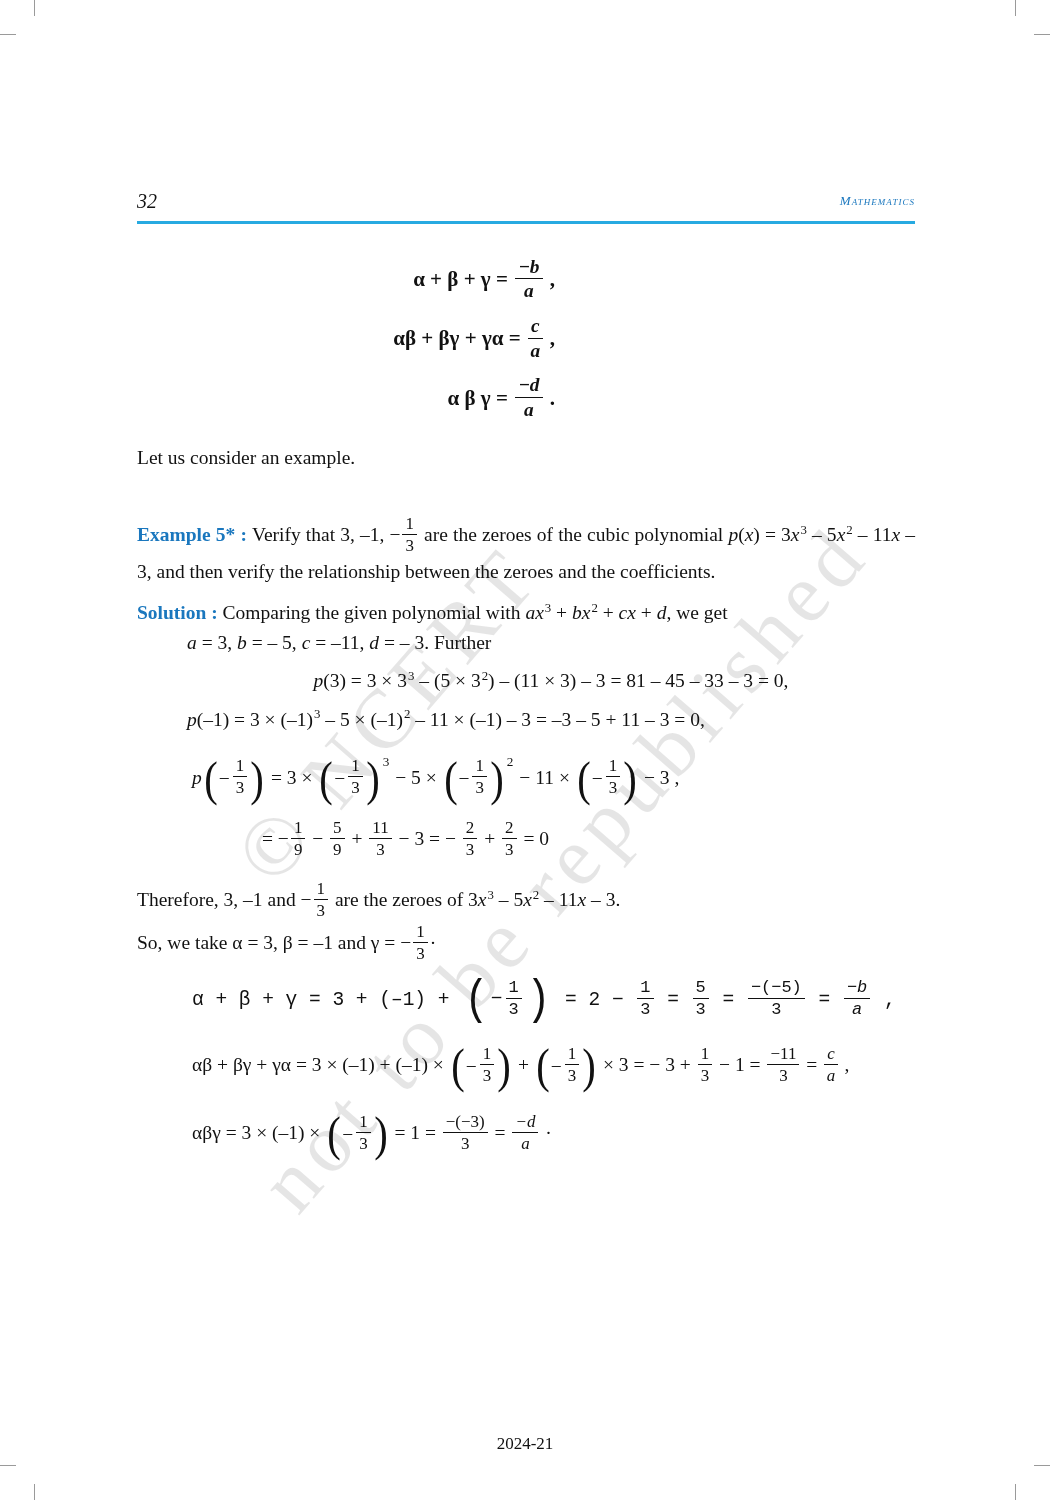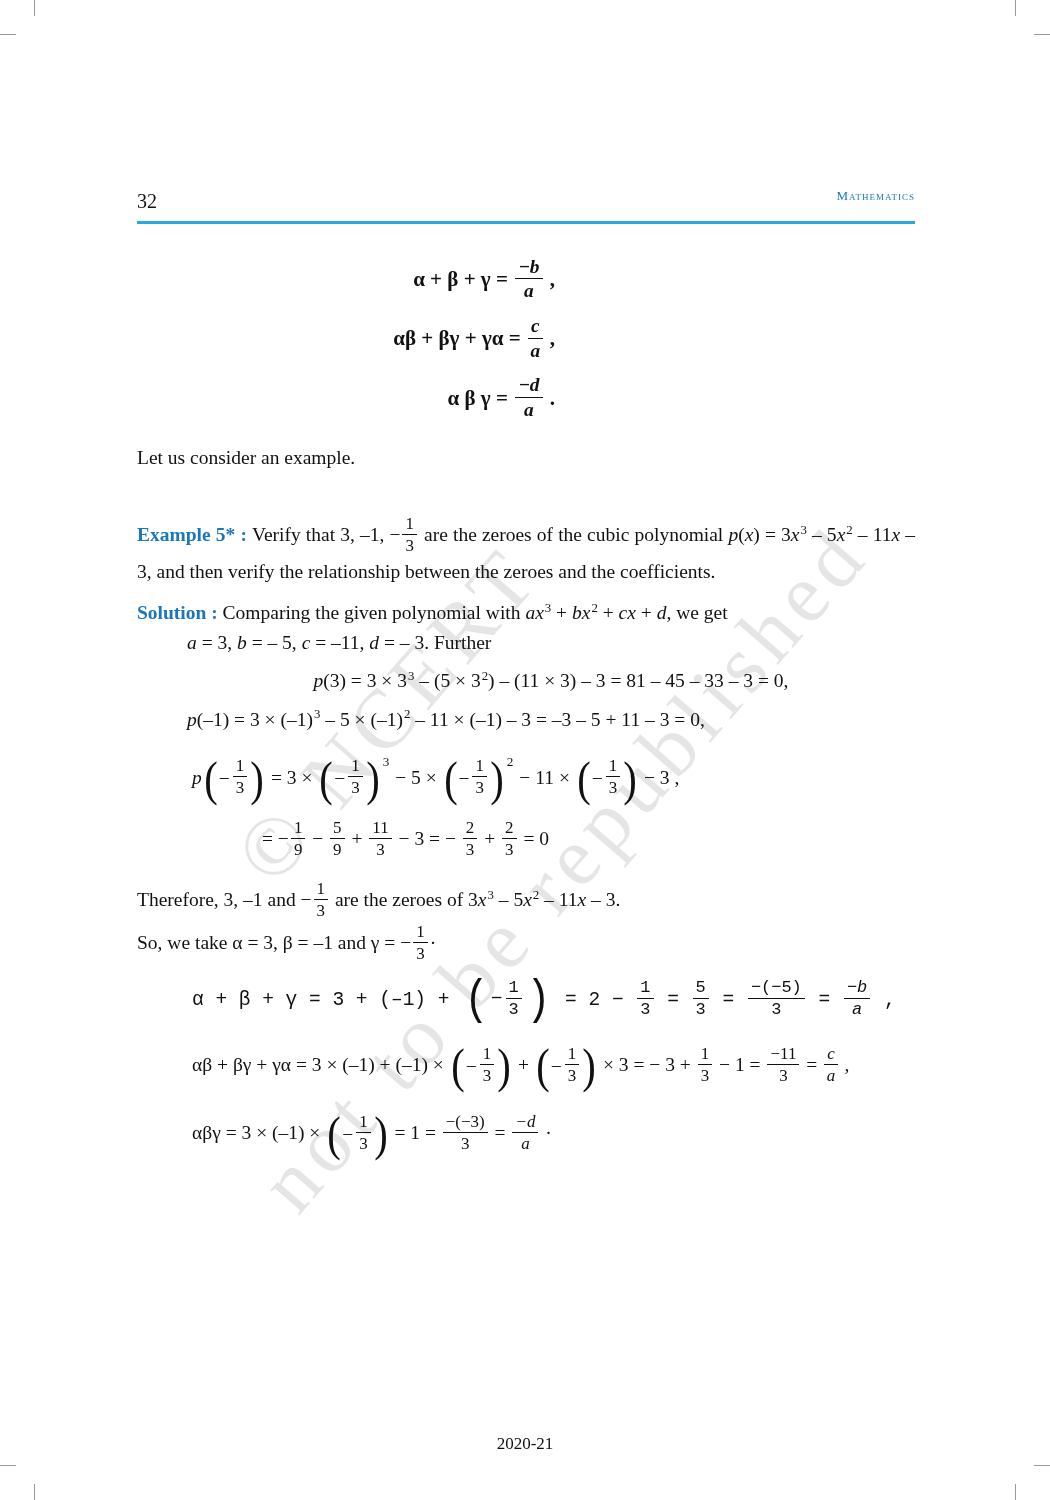--- a/index.html
+++ b/index.html
@@ -24,21 +24,21 @@
 
   
   .watermark{position:absolute;left:0;top:0;width:1050px;height:1500px;
     display:flex;flex-direction:column;align-items:center;justify-content:center;
     transform:rotate(-49deg);transform-origin:52% 55%;pointer-events:none;}
   .watermark .wm-line{font-size:84px;letter-spacing:8px;color:var(--wm);white-space:nowrap;line-height:1;}
   .watermark .wm-line + .wm-line{margin-top:150px;}
 
   
   .content{position:relative;width:778px;margin:0 0 0 137px;padding-top:186px;font-size:19.5px;line-height:1.5;}
-  .header-row{display:flex;justify-content:space-between;align-items:flex-start;}
+  .header-row{display:flex;justify-content:space-between;align-items:center;font-style:italic;}
   .page-number{font-size:20px;}
   .running-head{font-variant:small-caps;letter-spacing:1px;font-size:13px;color:var(--heading);}
   .header-rule{height:3px;background:var(--accent);margin-top:5px;}
 
   
   .it{font-style:italic;}
   .blue{color:var(--heading);font-weight:bold;}
   .sup{font-size:0.66em;position:relative;top:-0.55em;margin-left:1px;}
 
   
@@ -200,16 +200,16 @@
               <span class="den" data-name="fraction-denominator">3</span>
             </span>
             <span class="paren" data-name="close-paren">)</span>
           </span><span data-name="text-run"> = 1 = </span><span class="frac" data-name="fraction"><span class="num" data-name="fraction-numerator">−(−3)</span><span class="den" data-name="fraction-denominator">3</span></span><span data-name="text-run"> = </span><span class="frac it" data-name="fraction"><span class="num" data-name="fraction-numerator">−d</span><span class="den" data-name="fraction-denominator">a</span></span><span data-name="text-run"> ·</span></div>
       </div>
 
 
   </div>
 
   <div class="footer" data-name="page-footer">
-    <span data-name="footer-year">2020-21</span>
+    <span data-name="footer-year">2024-21</span>
   </div>
 
 </div>
 
 </body></html>

